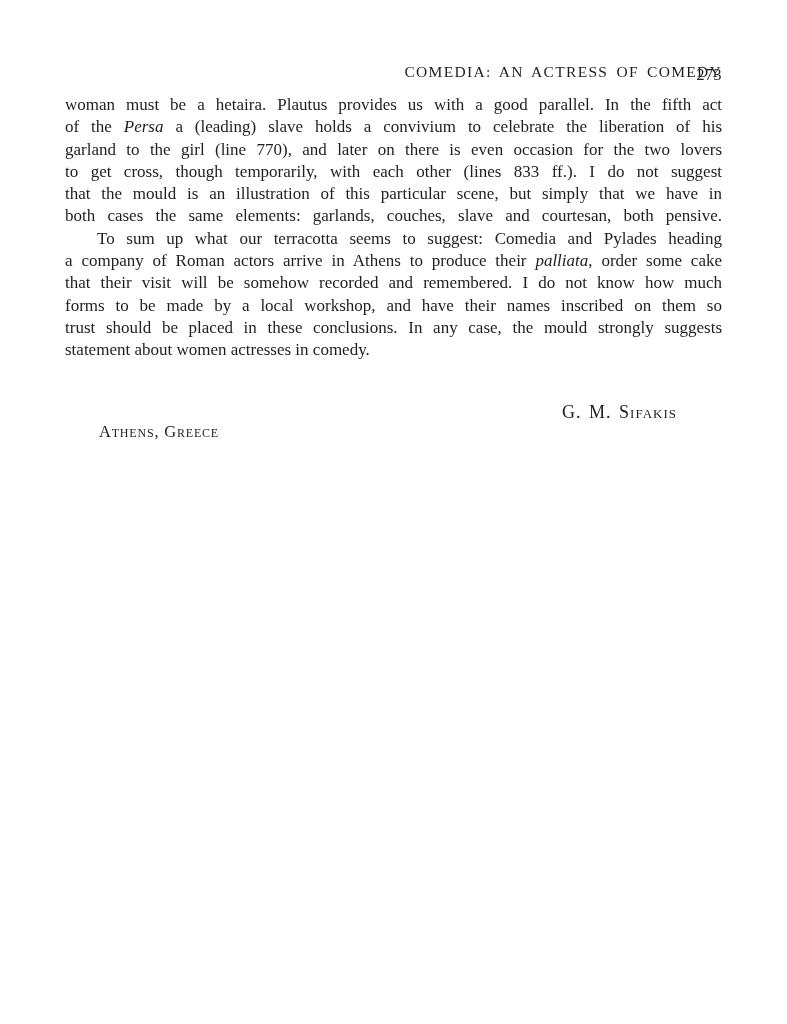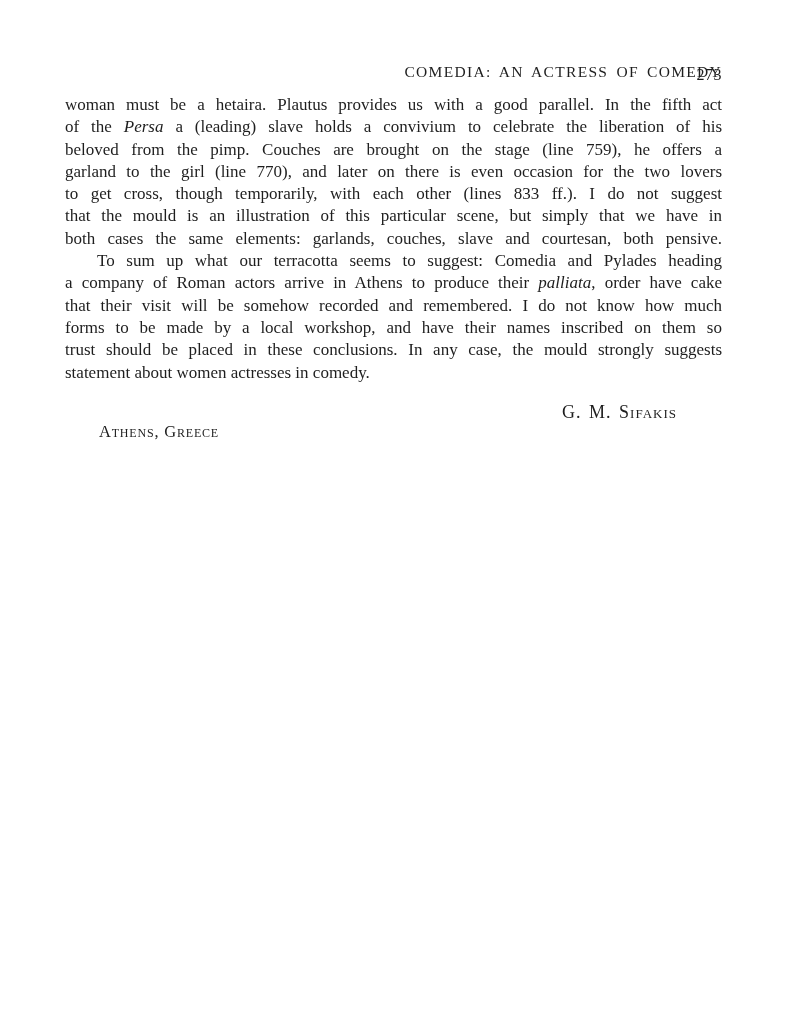--- a/index.html
+++ b/index.html
@@ -95,27 +95,26 @@
 <div class="page">
 
   <div class="running-header">
     <div class="header-title">COMEDIA: AN ACTRESS OF COMEDY</div>
     <div class="page-number">273</div>
   </div>
 
   <div class="body-text">
       <div class="line"><span>woman must be a hetaira. Plautus provides us with a good parallel. In the fifth act</span></div>
       <div class="line"><span>of the </span><i>Persa</i><span> a (leading) slave holds a convivium to celebrate the liberation of his</span></div>
-      <div class="line"><span>beloved from the pimp. Couches are brought on the stage (line 759), he offers a</span></div>
       <div class="line"><span>garland to the girl (line 770), and later on there is even occasion for the two lovers</span></div>
       <div class="line"><span>to get cross, though temporarily, with each other (lines 833 ff.). I do not suggest</span></div>
       <div class="line"><span>that the mould is an illustration of this particular scene, but simply that we have in</span></div>
       <div class="line"><span>both cases the same elements: garlands, couches, slave and courtesan, both pensive.</span></div>
       <div class="line indent"><span>To sum up what our terracotta seems to suggest: Comedia and Pylades heading</span></div>
-      <div class="line"><span>a company of Roman actors arrive in Athens to produce their </span><i>palliata</i><span>, order have cake</span></div>
+      <div class="line"><span>a company of Roman actors arrive in Athens to produce their </span><i>palliata</i><span>, order some cake</span></div>
       <div class="line"><span>that their visit will be somehow recorded and remembered. I do not know how much</span></div>
       <div class="line"><span>forms to be made by a local workshop, and have their names inscribed on them so</span></div>
       <div class="line"><span>trust should be placed in these conclusions. In any case, the mould strongly suggests</span></div>
       <div class="line no-just"><span>statement about women actresses in comedy.</span></div>
     </div>
 
   <div class="signature">
     <span class="sig-inner">G. M. Sifakis</span>
   </div>
 

